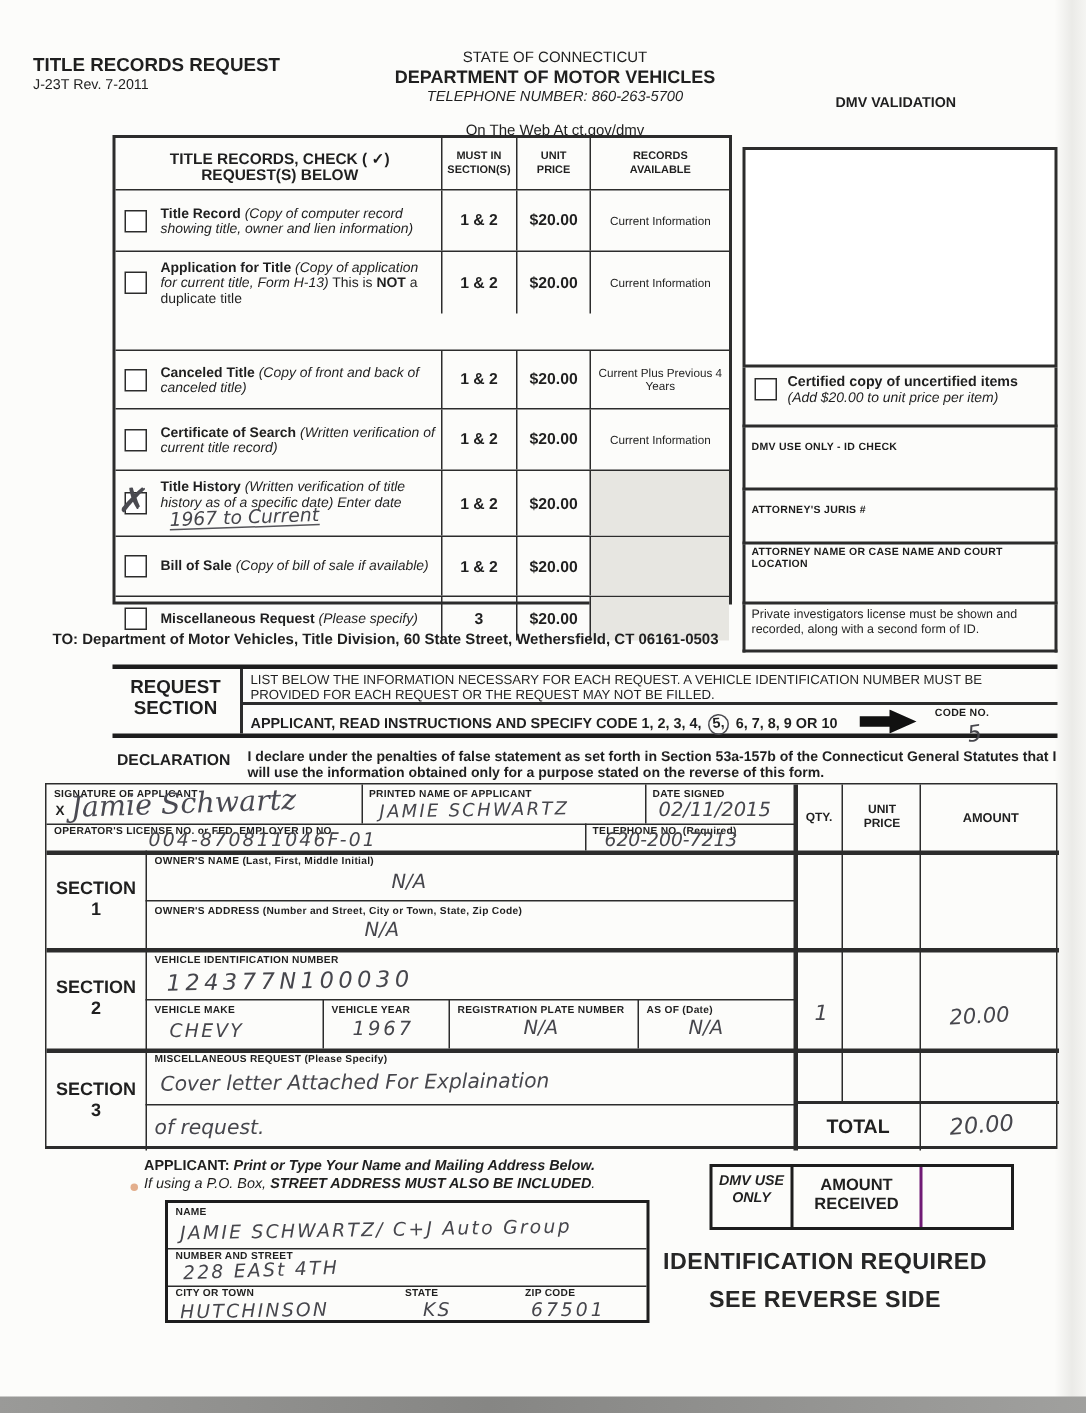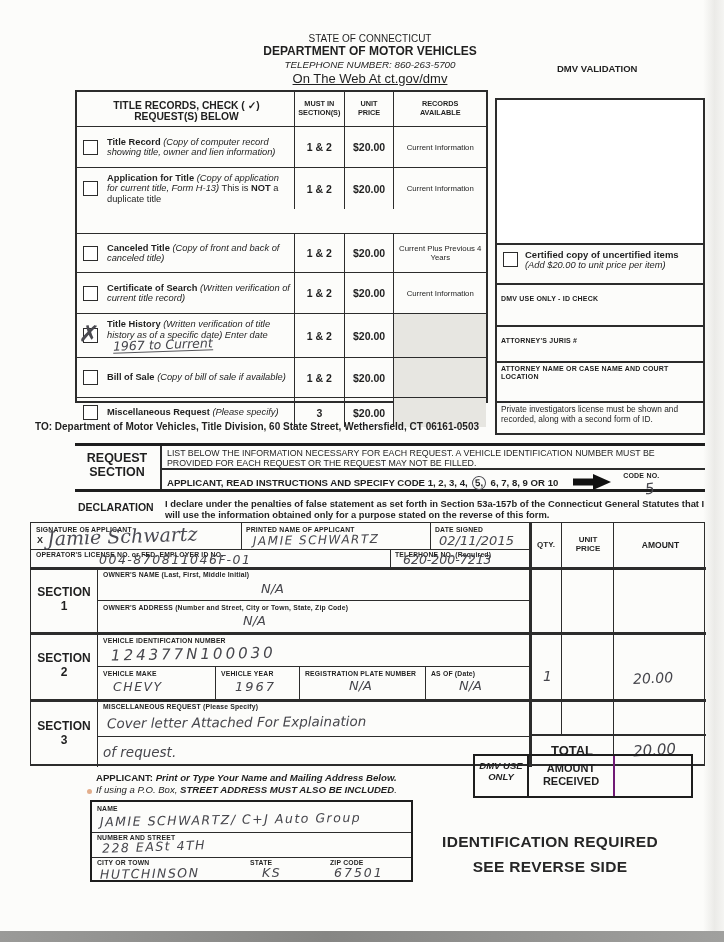--- a/index.html
+++ b/index.html
@@ -36,25 +36,29 @@
   .sect-lbl{position:absolute;font-size:12px;font-weight:700;text-align:center;line-height:14px;}
   .arrow-svg{display:inline-block;vertical-align:middle;}
   .circ5{display:inline-block;border:1.6px solid #4a4a50;border-radius:50%;padding:0 2px 1px 2px;transform:rotate(-4deg);}
   .uline{border-bottom:1.3px solid #55555a;}
 </style>
 </head>
 <body>
 
 <div id="page">
 
+  <div class="abs" style="left:22px;top:36px;">
+    <div class="b" style="font-size:12.5px;">TITLE RECORDS REQUEST</div>
+    <div style="font-size:9.5px;margin-top:1px;">J-23T Rev. 7-2011</div>
+  </div>
   <div class="abs ctr" style="left:240px;top:33px;width:260px;">
     <div style="font-size:10px;">STATE OF CONNECTICUT</div>
     <div class="b" style="font-size:12px;">DEPARTMENT OF MOTOR VEHICLES</div>
     <div class="i" style="font-size:9.8px;margin-top:1px;">TELEPHONE NUMBER: 860-263-5700</div>
-    <div style="font-size:13px;margin-top:1px;text-decoration:underline;">On The Web At ct.gov/dmv</div>
+    <div style="font-size:10px;margin-top:12px;">On The Web At ct.gov/dmv</div>
   </div>
   <div class="abs b" style="left:545px;top:63px;font-size:9.5px;padding-left:12px;">DMV  VALIDATION</div>
 
   <div id="rectab" class="abs">
 
     <div class="rrow" style="height:34px;">
       <div class="c-desc ctr" style="display:block;padding-top:5px;">
         <div class="b" style="font-size:10.3px;">TITLE RECORDS, CHECK ( ✓)</div>
         <div class="b" style="font-size:10.3px;">REQUEST(S) BELOW</div>
       </div>
@@ -259,27 +263,27 @@
     <span class="abs hw" style="left:602px;top:147px;font-size:14px;transform:rotate(-3deg);">20.00</span>
     <span class="abs b ctr" style="left:500px;top:220px;width:82px;font-size:13px;">TOTAL</span>
     <span class="abs hw" style="left:602px;top:218px;font-size:15px;transform:rotate(-4deg);">20.00</span>
   </div>
 
   <div class="abs" style="left:96px;top:772px;font-size:9.6px;line-height:11.5px;">
     <div><span class="b">APPLICANT:</span><span class="b i"> Print or Type Your Name and Mailing Address Below.</span></div>
     <div><span class="i">If using a P.O. Box, </span><span class="b i">STREET ADDRESS MUST ALSO BE INCLUDED</span><span class="i">.</span></div>
   </div>
 
-  <div class="abs" style="left:473px;top:754px;width:220px;height:44px;border:2.5px solid #1d1d1d;box-sizing:border-box;display:flex;">
+  <div class="abs" style="left:473px;top:776px;width:203px;height:44px;border:2.5px solid #1d1d1d;box-sizing:border-box;display:flex;">
     <div class="b i ctr" style="width:54px;border-right:2px solid #1d1d1d;font-size:9.5px;line-height:11px;padding-top:4px;box-sizing:border-box;">DMV USE ONLY</div>
     <div class="b ctr" style="width:86px;border-right:2px solid #701a75;font-size:11px;line-height:13px;padding-top:6px;box-sizing:border-box;">AMOUNT RECEIVED</div>
     <div style="flex:1;"></div>
   </div>
 
-  <div class="abs" style="left:90px;top:800px;width:323px;height:82px;border:2px solid #1d1d1d;box-sizing:border-box;text-align:right;">
+  <div class="abs" style="left:110px;top:800px;width:323px;height:82px;border:2px solid #1d1d1d;box-sizing:border-box;text-align:right;">
     <div class="ln" style="left:0;top:30px;width:319px;height:1.3px;"></div>
     <div class="ln" style="left:0;top:55px;width:319px;height:1.3px;"></div>
     <span class="fld-lbl" style="left:5px;top:3px;">NAME</span>
     <span class="abs hw hwcaps" style="left:8px;top:10px;font-size:12.5px;transform:rotate(-1deg);">JAMIE SCHWARTZ/ C+J Auto Group</span>
     <span class="fld-lbl" style="left:5px;top:32px;">NUMBER AND STREET</span>
     <span class="abs hw hwcaps" style="left:10px;top:37px;font-size:12.5px;transform:rotate(-2deg);">228 EASt 4TH</span>
     <span class="fld-lbl" style="left:5px;top:57px;">CITY OR TOWN</span>
     <span class="abs hw hwcaps" style="left:8px;top:64px;font-size:12.5px;transform:rotate(-1deg);">HUTCHINSON</span>
     <span class="fld-lbl" style="left:158px;top:57px;">STATE</span>
     <span class="abs hw hwcaps" style="left:170px;top:63px;font-size:12.5px;">KS</span>

